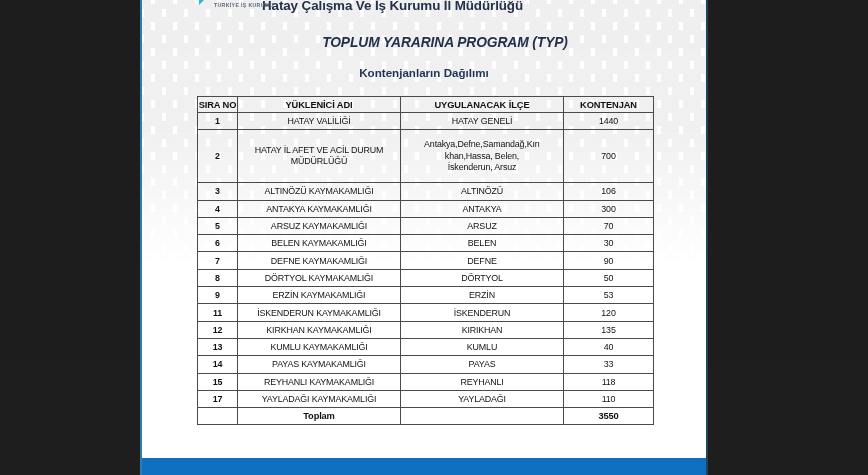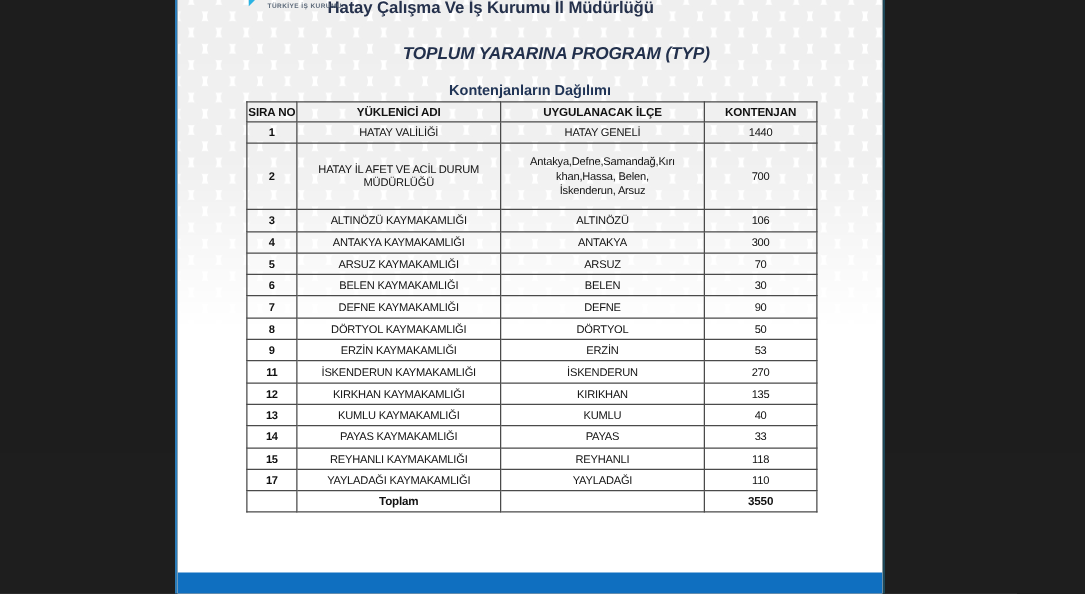--- a/index.html
+++ b/index.html
@@ -132,21 +132,21 @@
     font-size: 11.6px;
     font-weight: bold;
     color: #1f3355;
     box-sizing: border-box;
   }
 
   
   #quota-table-wrap {
     position: absolute;
     left: 55px;
-    top: 81px;
+    top: 96px;
     width: 456px;
   }
   table.quota {
     border-collapse: collapse;
     width: 456px;
     table-layout: fixed;
     background: transparent;
   }
   table.quota th,
   table.quota td {
@@ -292,21 +292,21 @@
               <tr>
                 <td class="idx">9</td>
                 <td>ERZİN KAYMAKAMLIĞI</td>
                 <td>ERZİN</td>
                 <td class="qty">53</td>
               </tr>
               <tr>
                 <td class="idx">11</td>
                 <td>İSKENDERUN KAYMAKAMLIĞI</td>
                 <td>İSKENDERUN</td>
-                <td class="qty">270</td>
+                <td class="qty">120</td>
               </tr>
               <tr>
                 <td class="idx">12</td>
                 <td>KIRKHAN KAYMAKAMLIĞI</td>
                 <td>KIRIKHAN</td>
                 <td class="qty">135</td>
               </tr>
               <tr>
                 <td class="idx">13</td>
                 <td>KUMLU KAYMAKAMLIĞI</td>

